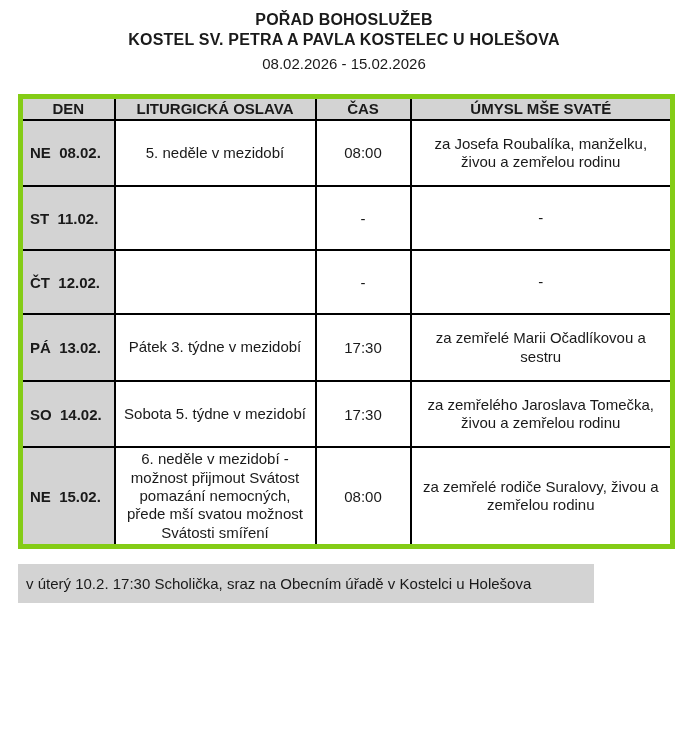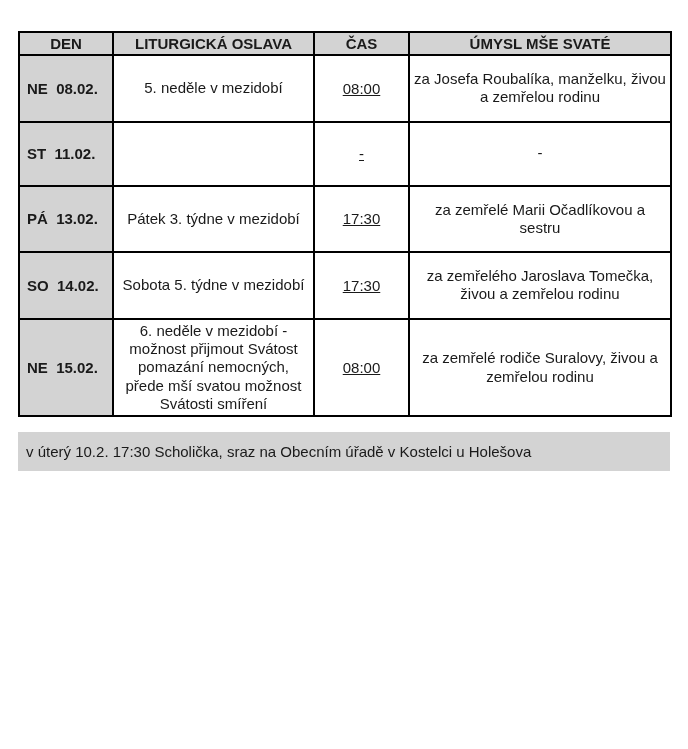--- a/index.html
+++ b/index.html
@@ -30,21 +30,21 @@
   .date-range {
     font-size: 15px;
     font-weight: normal;
     margin-top: 3px;
   }
   table.schedule {
     margin-top: 21px;
     width: 652px;
     border-collapse: collapse;
     table-layout: fixed;
-    border: 2px solid #84cc16;
+    border: 5px solid #84cc16;
   }
   table.schedule th,
   table.schedule td {
     border: 2px solid #000000;
     vertical-align: middle;
     overflow: hidden;
   }
   table.schedule thead tr { height: 23px; }
   table.schedule thead th {
     background: #d3d3d3;
@@ -69,46 +69,50 @@
     text-align: center;
     padding: 2px 3px;
     line-height: 1.22;
     border-radius: 21px;
   }
   td.time-cell {
     background: #ffffff;
     font-size: 15px;
     text-align: center;
     padding: 2px 2px;
-    text-decoration: underline;
   }
   td.intention-cell {
     background: #ffffff;
     font-size: 15px;
     text-align: center;
     padding: 14px 4px;
     line-height: 1.22;
   }
   .footer-note {
     margin-top: 15px;
-    width: 652px;
+    width: 576px;
     box-sizing: border-box;
     background: #d3d3d3;
     min-height: 39px;
     display: flex;
     align-items: center;
     font-size: 15px;
     padding: 4px 8px;
   }
 </style>
 </head>
 <body>
 
 <div class="page">
 
+  <div class="title-block">
+    <div class="title-line1">POŘAD BOHOSLUŽEB</div>
+    <div class="title-line2">KOSTEL SV. PETRA A PAVLA KOSTELEC U HOLEŠOVA</div>
+    <div class="date-range">08.02.2026 - 15.02.2026</div>
+  </div>
 
   <table class="schedule">
     <colgroup>
       <col style="width:94px">
       <col style="width:201px">
       <col style="width:95px">
       <col style="width:262px">
     </colgroup>
     <thead>
       <tr id="header-row">
@@ -120,20 +124,26 @@
     </thead>
     <tbody id="schedule-body">
         <tr>
           <td class="day-cell">NE&nbsp;&nbsp;08.02.</td>
           <td class="celebration-cell">5. neděle v mezidobí</td>
           <td class="time-cell">08:00</td>
           <td class="intention-cell">za Josefa Roubalíka, manželku, živou a zemřelou rodinu</td>
         </tr>
         <tr>
           <td class="day-cell">ST&nbsp;&nbsp;11.02.</td>
+          <td class="celebration-cell"></td>
+          <td class="time-cell">-</td>
+          <td class="intention-cell">-</td>
+        </tr>
+        <tr>
+          <td class="day-cell">ČT&nbsp;&nbsp;12.02.</td>
           <td class="celebration-cell"></td>
           <td class="time-cell">-</td>
           <td class="intention-cell">-</td>
         </tr>
         <tr>
           <td class="day-cell">PÁ&nbsp;&nbsp;13.02.</td>
           <td class="celebration-cell">Pátek 3. týdne v mezidobí</td>
           <td class="time-cell">17:30</td>
           <td class="intention-cell">za zemřelé Marii Očadlíkovou a sestru</td>
         </tr>

